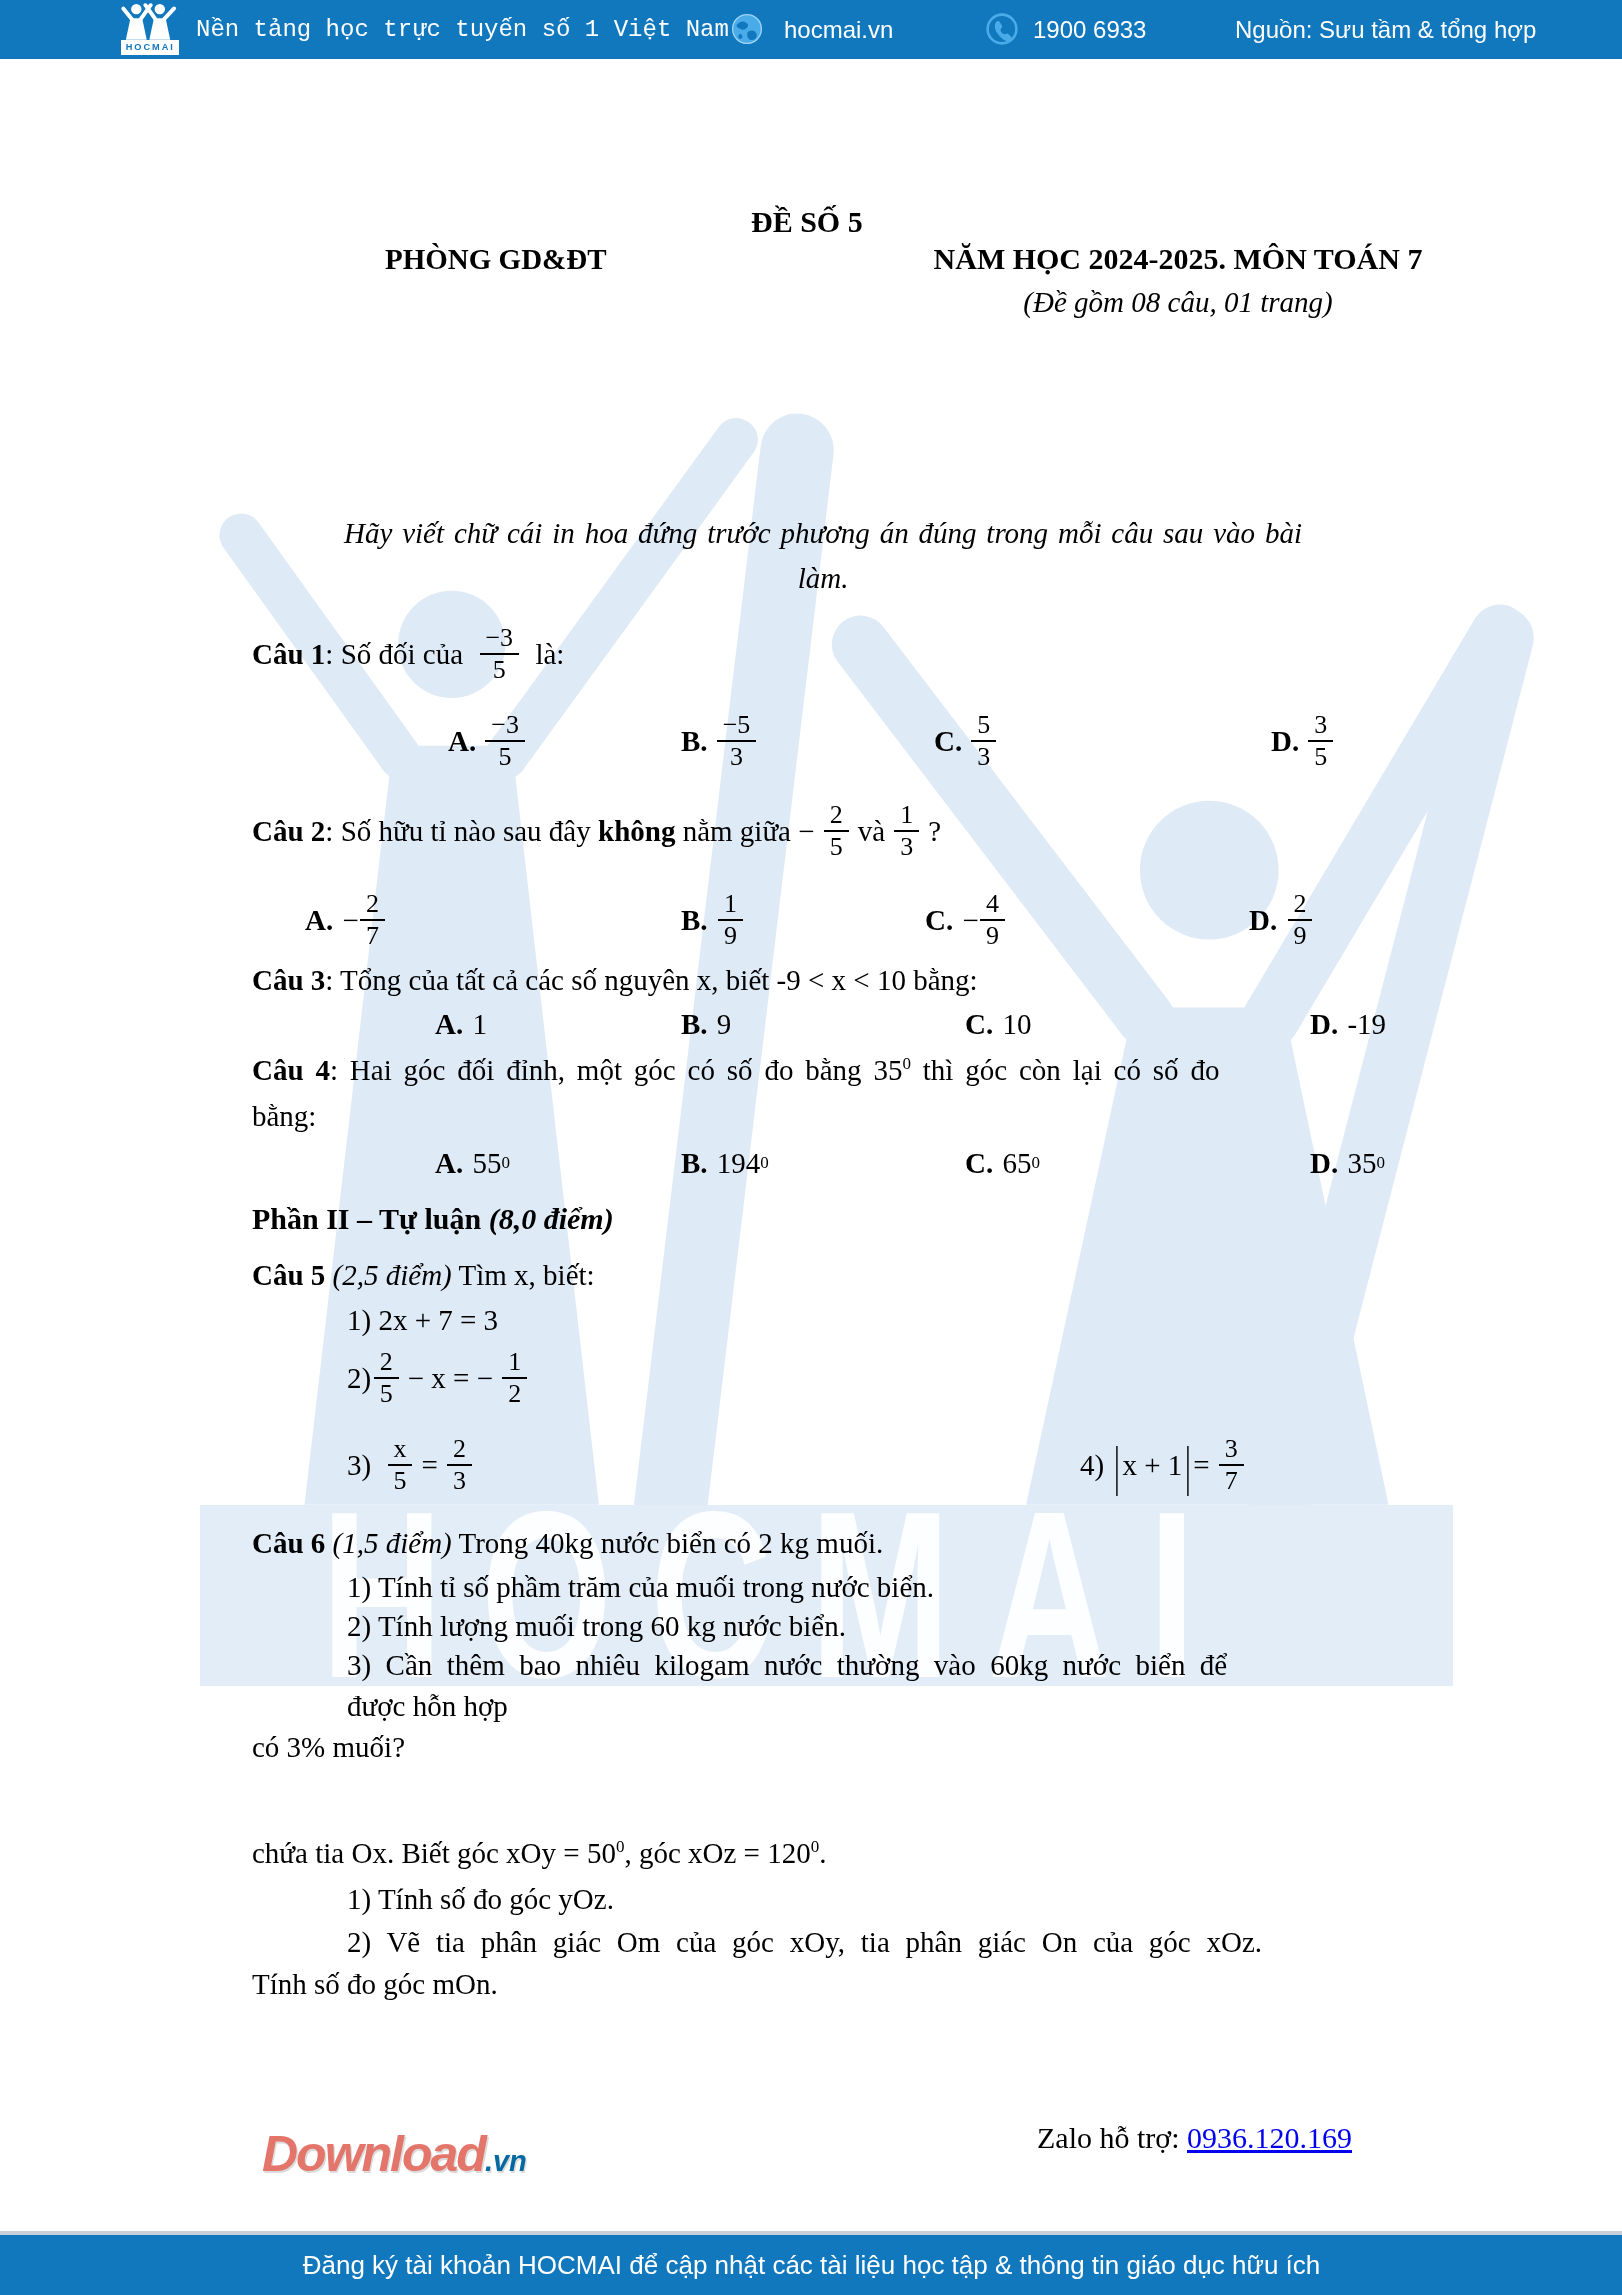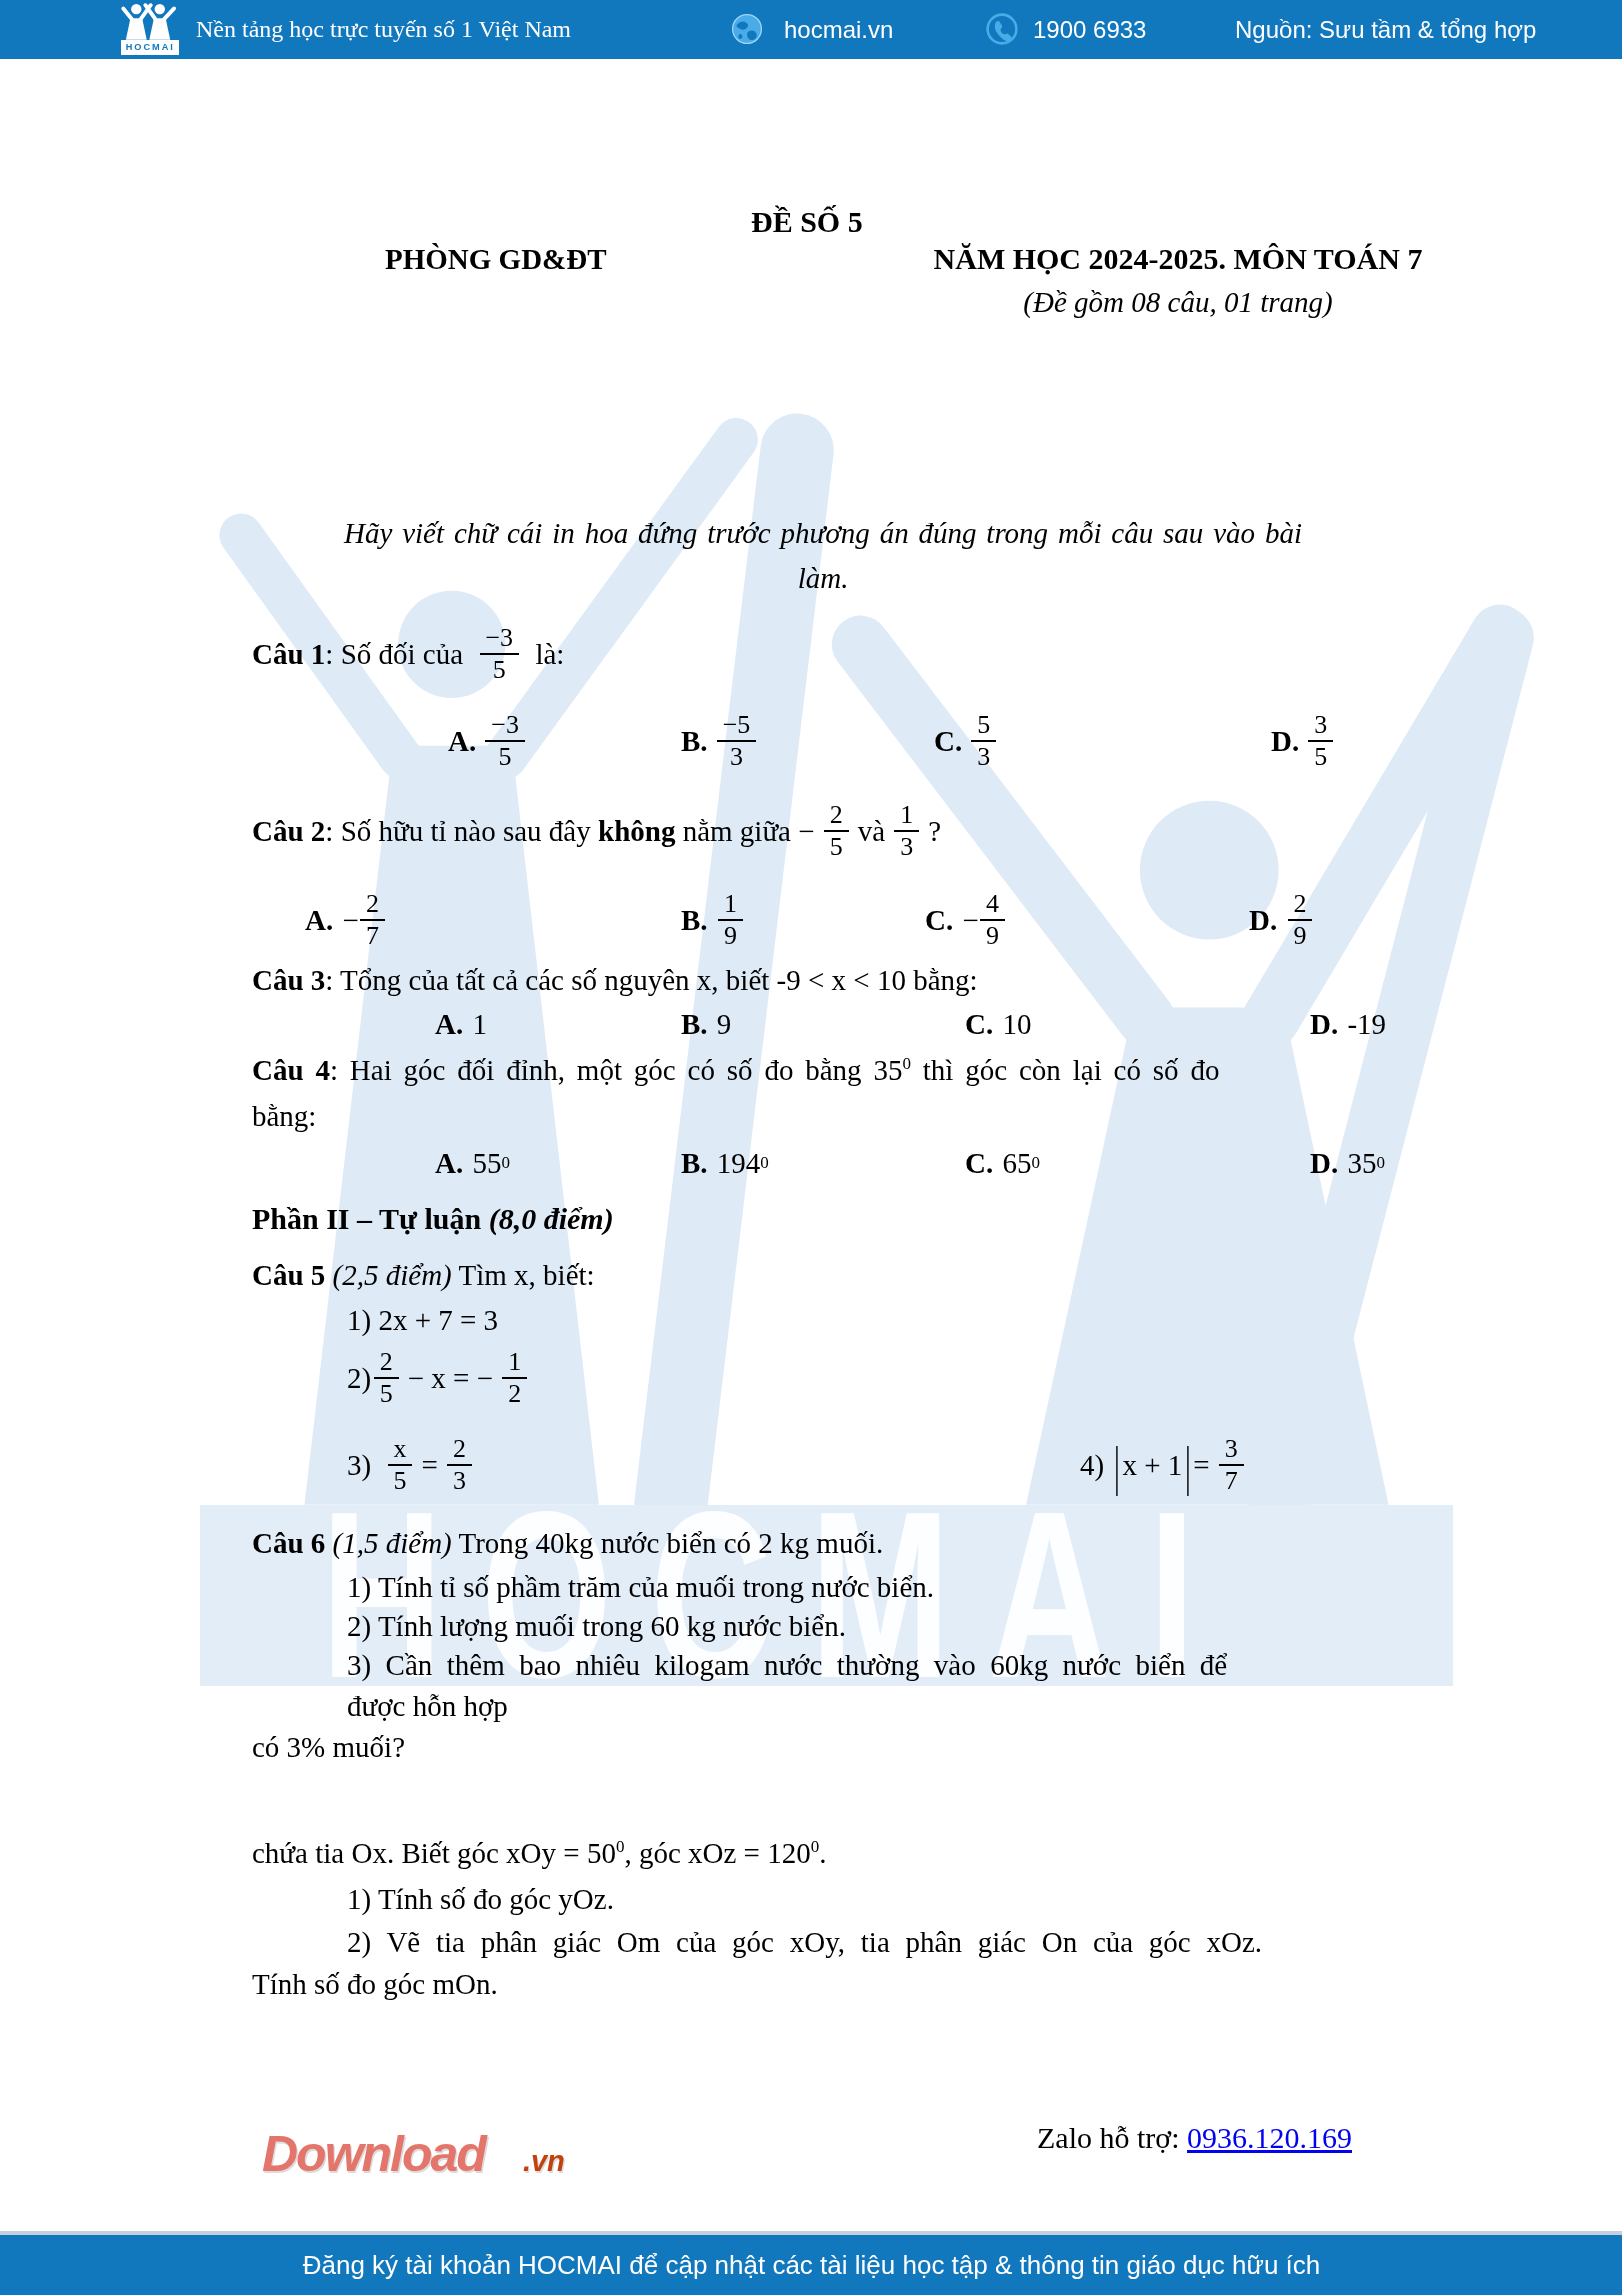--- a/index.html
+++ b/index.html
@@ -1,21 +1,21 @@
 <!DOCTYPE html>
 <html style="font-size:10.5px"><head>
 <meta charset="utf-8">
 <style>
   html,body{margin:0;padding:0;background:#888;}
   .page{position:relative;width:1623px;height:2295px;background:#ffffff;overflow:hidden;
         font-family:"Liberation Serif","DejaVu Serif",serif;color:#000;}
   
   .topbar{position:absolute;top:0;left:0;width:1623px;height:59px;background:#1278BE;z-index:5;}
   .topbar .tagline{position:absolute;left:196px;top:0;height:59px;line-height:59px;
-        font-family:Liberation Serif, serif;font-size:24px;color:#fff;}
+        font-family:Liberation Mono, monospace;font-size:24px;color:#fff;}
   .logo{position:absolute;left:120px;top:2.6px;width:60px;height:54px;}
   .logo .logobox{position:absolute;left:1.3px;top:37px;width:58px;height:15px;background:#fff;
         display:flex;align-items:center;justify-content:center;}
   .logo .logobox span{font-family:"Liberation Sans","DejaVu Sans",sans-serif;font-weight:bold;
         font-size:9.2px;letter-spacing:2px;color:#1278BE;}
   .hitem{position:absolute;top:0;height:59px;line-height:59px;color:#fff;
         font-family:"Liberation Sans","DejaVu Sans",sans-serif;font-size:24px;}
   .hicon{position:absolute;top:11.8px;width:34px;height:34px;}
   .botbar{position:absolute;left:0;top:2235px;width:1623px;height:60px;background:#1278BE;z-index:5;}
   .botline{position:absolute;left:0;top:2231px;width:1623px;height:3.9px;background:#c9cfd8;z-index:5;}
@@ -49,21 +49,21 @@
   .frac .fd{display:block;}
   .opt{position:absolute;top:0;display:flex;align-items:center;font-size:29px;}
   .opt b{font-weight:bold;}
   .opt .oval{margin-left:9.2px;white-space:pre;}
   sup{font-size:17px;vertical-align:super;line-height:0;}
   .abar{display:inline-block;transform:scaleY(1.9);margin:0 2.6px;font-weight:400;}
   
   .dl-logo{position:absolute;left:262px;top:2125px;z-index:2;
         font-family:"Liberation Sans","DejaVu Sans",sans-serif;font-style:italic;font-weight:bold;
         font-size:50px;color:#e4756a;letter-spacing:-2px;text-shadow:1.3px 2px 0 rgba(190,190,190,.55);}
-  .dl-logo .vn{font-size:29px;color:#c2410c;letter-spacing:0;padding-left:38px;}
+  .dl-logo .vn{font-size:29px;color:#0369a1;letter-spacing:0;}
   .zalo{position:absolute;left:1037px;top:2121px;font-size:30px;z-index:2;white-space:nowrap;}
   .zalo a{color:#0202ee;text-decoration:underline;cursor:pointer;}
 </style>
 </head>
 <body>
 
 <div class="page">
 
   <svg class="wm-svg" width="1623" height="2295" viewBox="0 0 2480 3508">
     <g fill="#dfeaf7" stroke="#dfeaf7" stroke-linecap="round">

